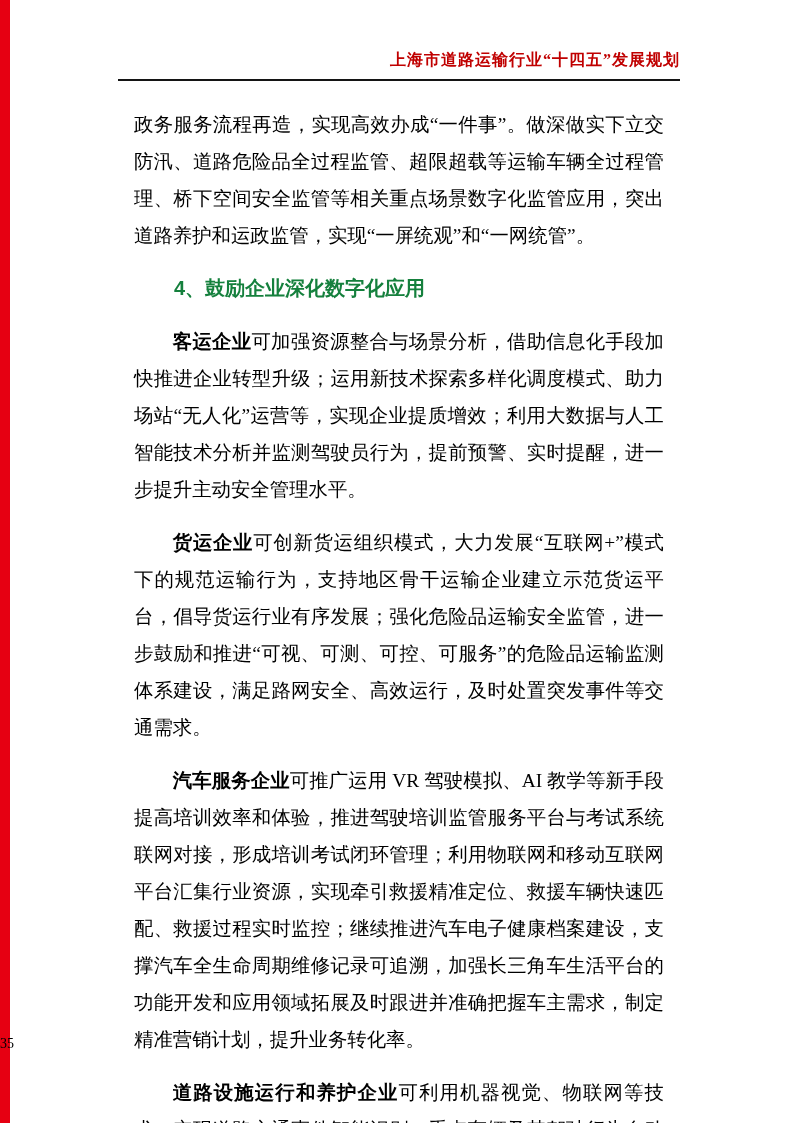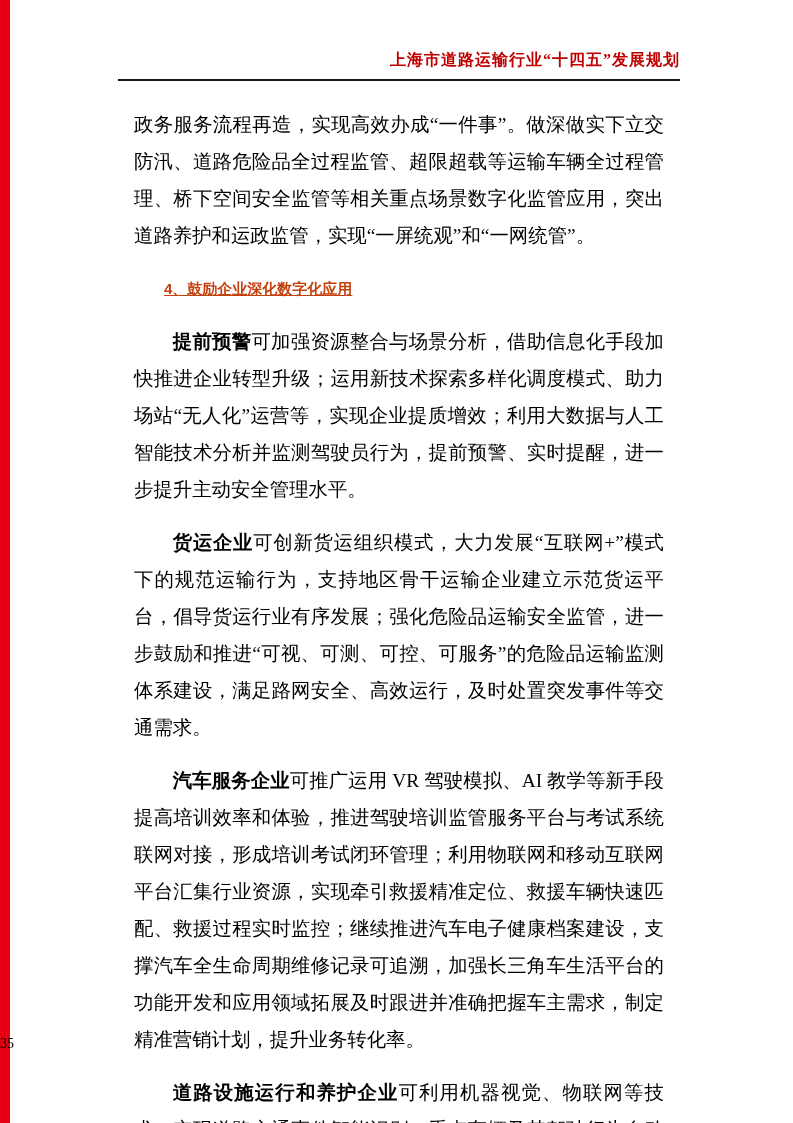--- a/index.html
+++ b/index.html
@@ -59,27 +59,26 @@
     font-size: 19.4px;
     line-height: 37px;
     text-align: justify;
     text-indent: 2em;
     color: #000000;
   }
   .para.first {
     text-indent: 0;
   }
   .heading {
-    font-size: 15px;
+    font-size: 20px;
     line-height: 37px;
     font-weight: bold;
     text-indent: 2em;
-    color: #c2410c;
+    color: #15803d;
     font-family: "Liberation Sans", "DejaVu Sans", sans-serif;
-    text-decoration: underline;
   }
   .lead {
     font-weight: bold;
     font-family: "Liberation Sans", "DejaVu Sans", sans-serif;
   }
   .page-number {
     position: absolute;
     left: 0;
     right: 0;
     top: 1036px;
@@ -94,21 +93,21 @@
 
   <div class="edge-bar" style="background: rgb(230, 0, 18);"></div>
 
   <div class="doc-header" style="color: rgb(192, 0, 0); font-family: Liberation Serif, serif;">上海市道路运输行业“十四五”发展规划</div>
 
   <div class="header-rule" style="background: rgb(20, 20, 20);"></div>
 
   <div class="page-body">
       <div class="block para first">政务服务流程再造，实现高效办成“一件事”。做深做实下立交防汛、道路危险品全过程监管、超限超载等运输车辆全过程管理、桥下空间安全监管等相关重点场景数字化监管应用，突出道路养护和运政监管，实现“一屏统观”和“一网统管”。</div>
       <div class="block heading">4、鼓励企业深化数字化应用</div>
-      <div class="block para"><b class="lead">提前预警</b>可加强资源整合与场景分析，借助信息化手段加快推进企业转型升级；运用新技术探索多样化调度模式、助力场站“无人化”运营等，实现企业提质增效；利用大数据与人工智能技术分析并监测驾驶员行为，提前预警、实时提醒，进一步提升主动安全管理水平。</div>
+      <div class="block para"><b class="lead">客运企业</b>可加强资源整合与场景分析，借助信息化手段加快推进企业转型升级；运用新技术探索多样化调度模式、助力场站“无人化”运营等，实现企业提质增效；利用大数据与人工智能技术分析并监测驾驶员行为，提前预警、实时提醒，进一步提升主动安全管理水平。</div>
       <div class="block para"><b class="lead">货运企业</b>可创新货运组织模式，大力发展“互联网+”模式下的规范运输行为，支持地区骨干运输企业建立示范货运平台，倡导货运行业有序发展；强化危险品运输安全监管，进一步鼓励和推进“可视、可测、可控、可服务”的危险品运输监测体系建设，满足路网安全、高效运行，及时处置突发事件等交通需求。</div>
       <div class="block para"><b class="lead">汽车服务企业</b>可推广运用 VR 驾驶模拟、AI 教学等新手段提高培训效率和体验，推进驾驶培训监管服务平台与考试系统联网对接，形成培训考试闭环管理；利用物联网和移动互联网平台汇集行业资源，实现牵引救援精准定位、救援车辆快速匹配、救援过程实时监控；继续推进汽车电子健康档案建设，支撑汽车全生命周期维修记录可追溯，加强长三角车生活平台的功能开发和应用领域拓展及时跟进并准确把握车主需求，制定精准营销计划，提升业务转化率。</div>
       <div class="block para"><b class="lead">道路设施运行和养护企业</b>可利用机器视觉、物联网等技术，实现道路交通事件智能识别、重点车辆及其驾驶行为自动监管，提升</div>
     </div>
 
   <div class="page-number">35</div>
 
 </div>
 
 </body></html>

